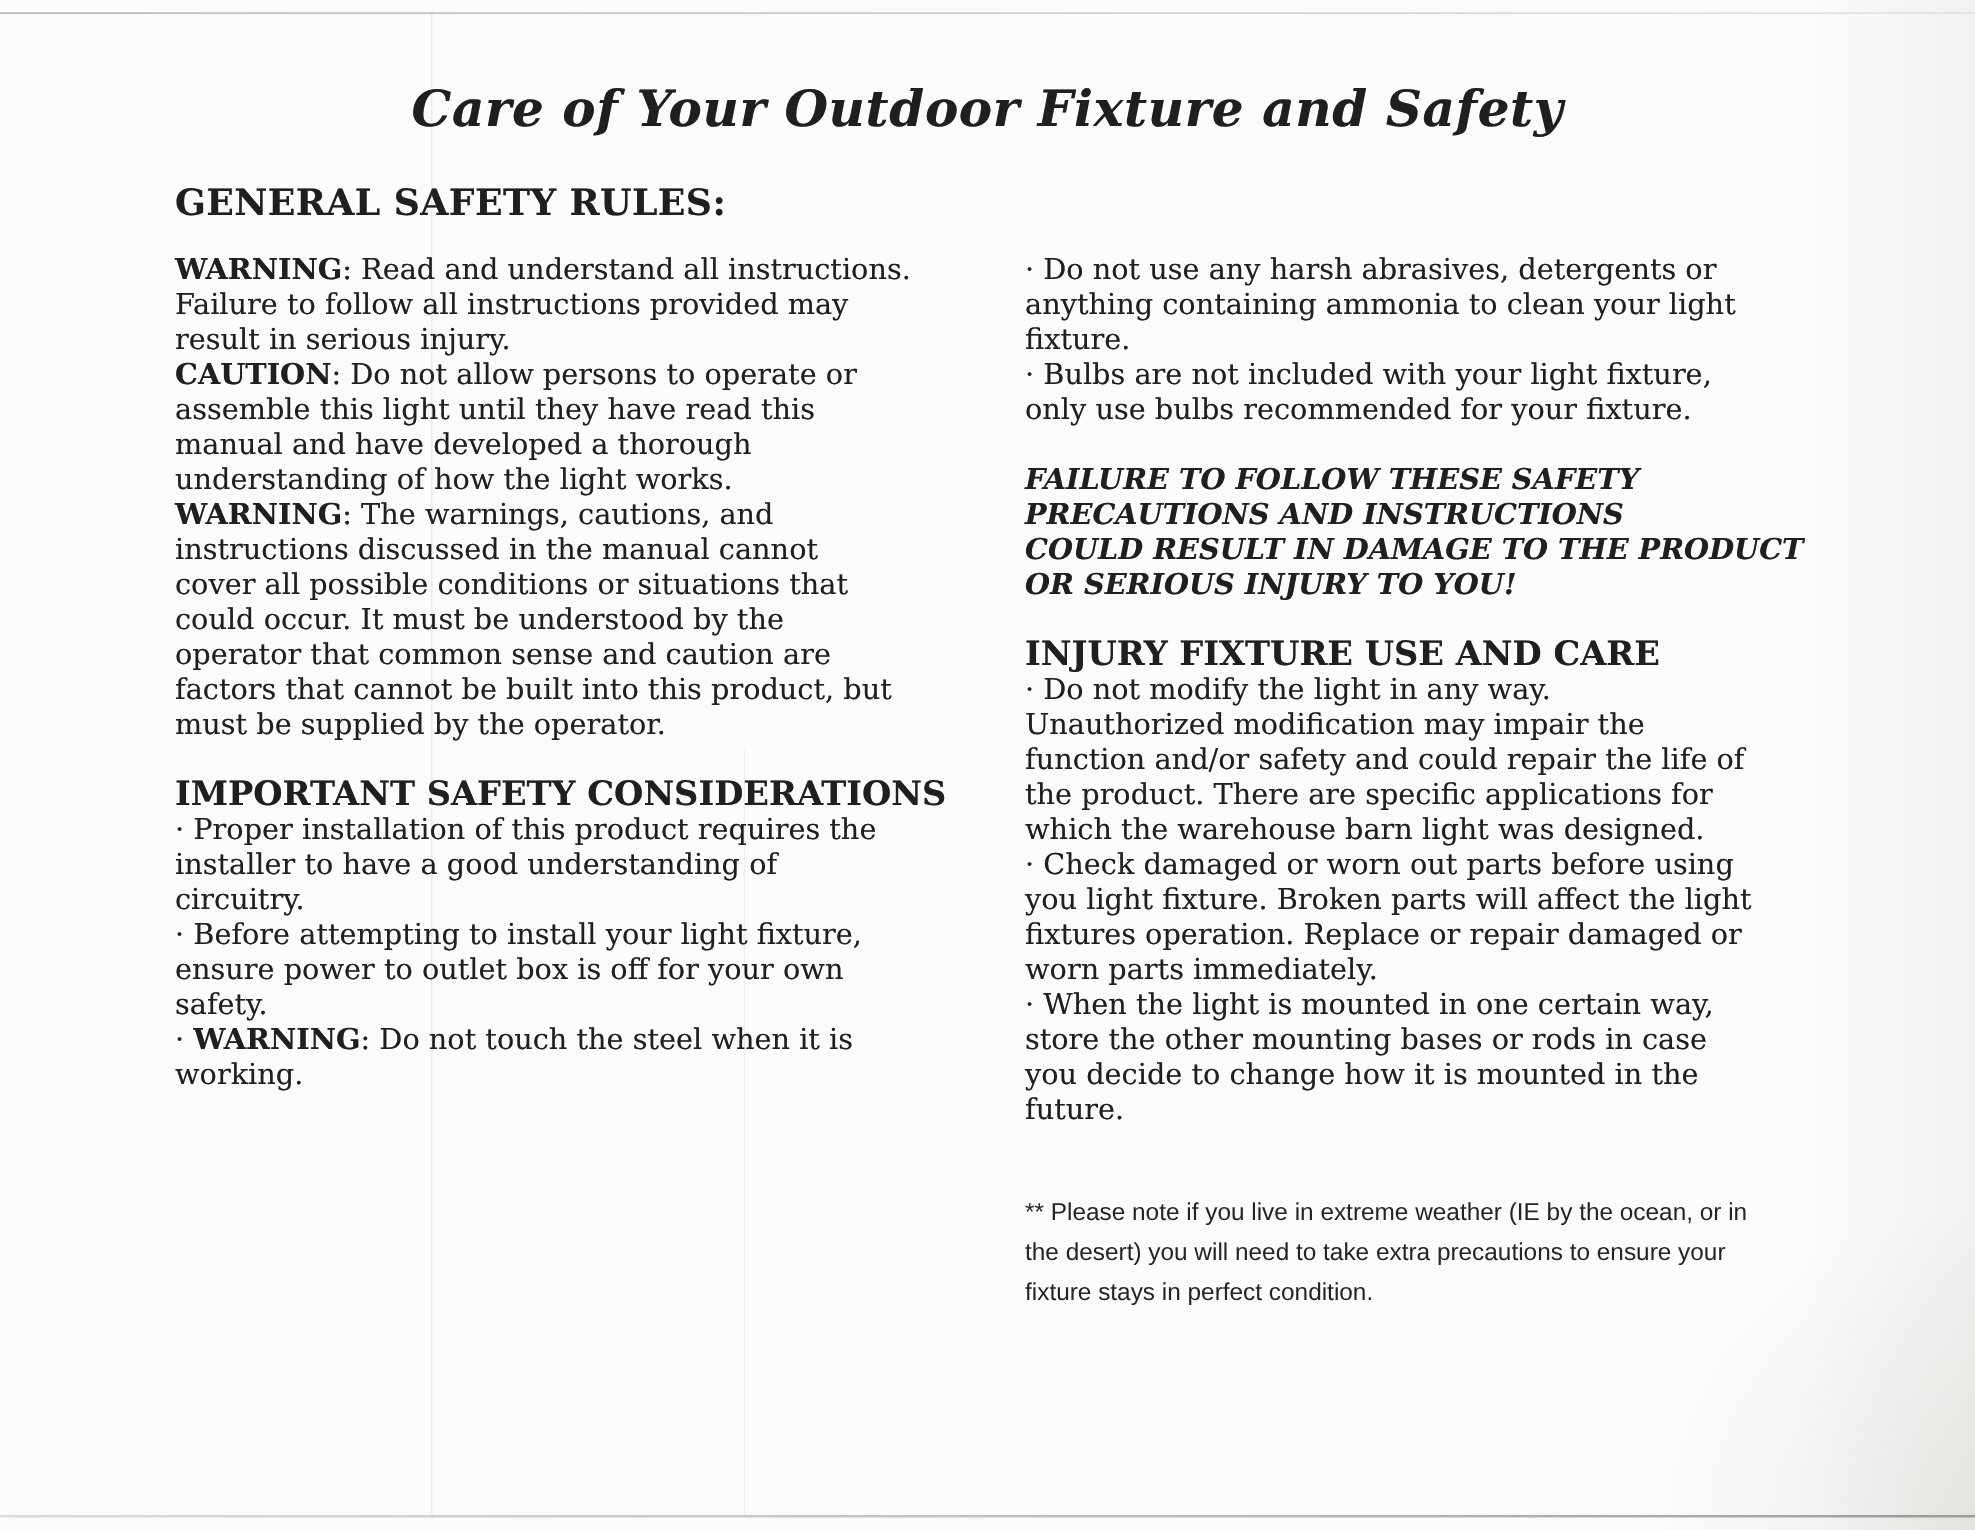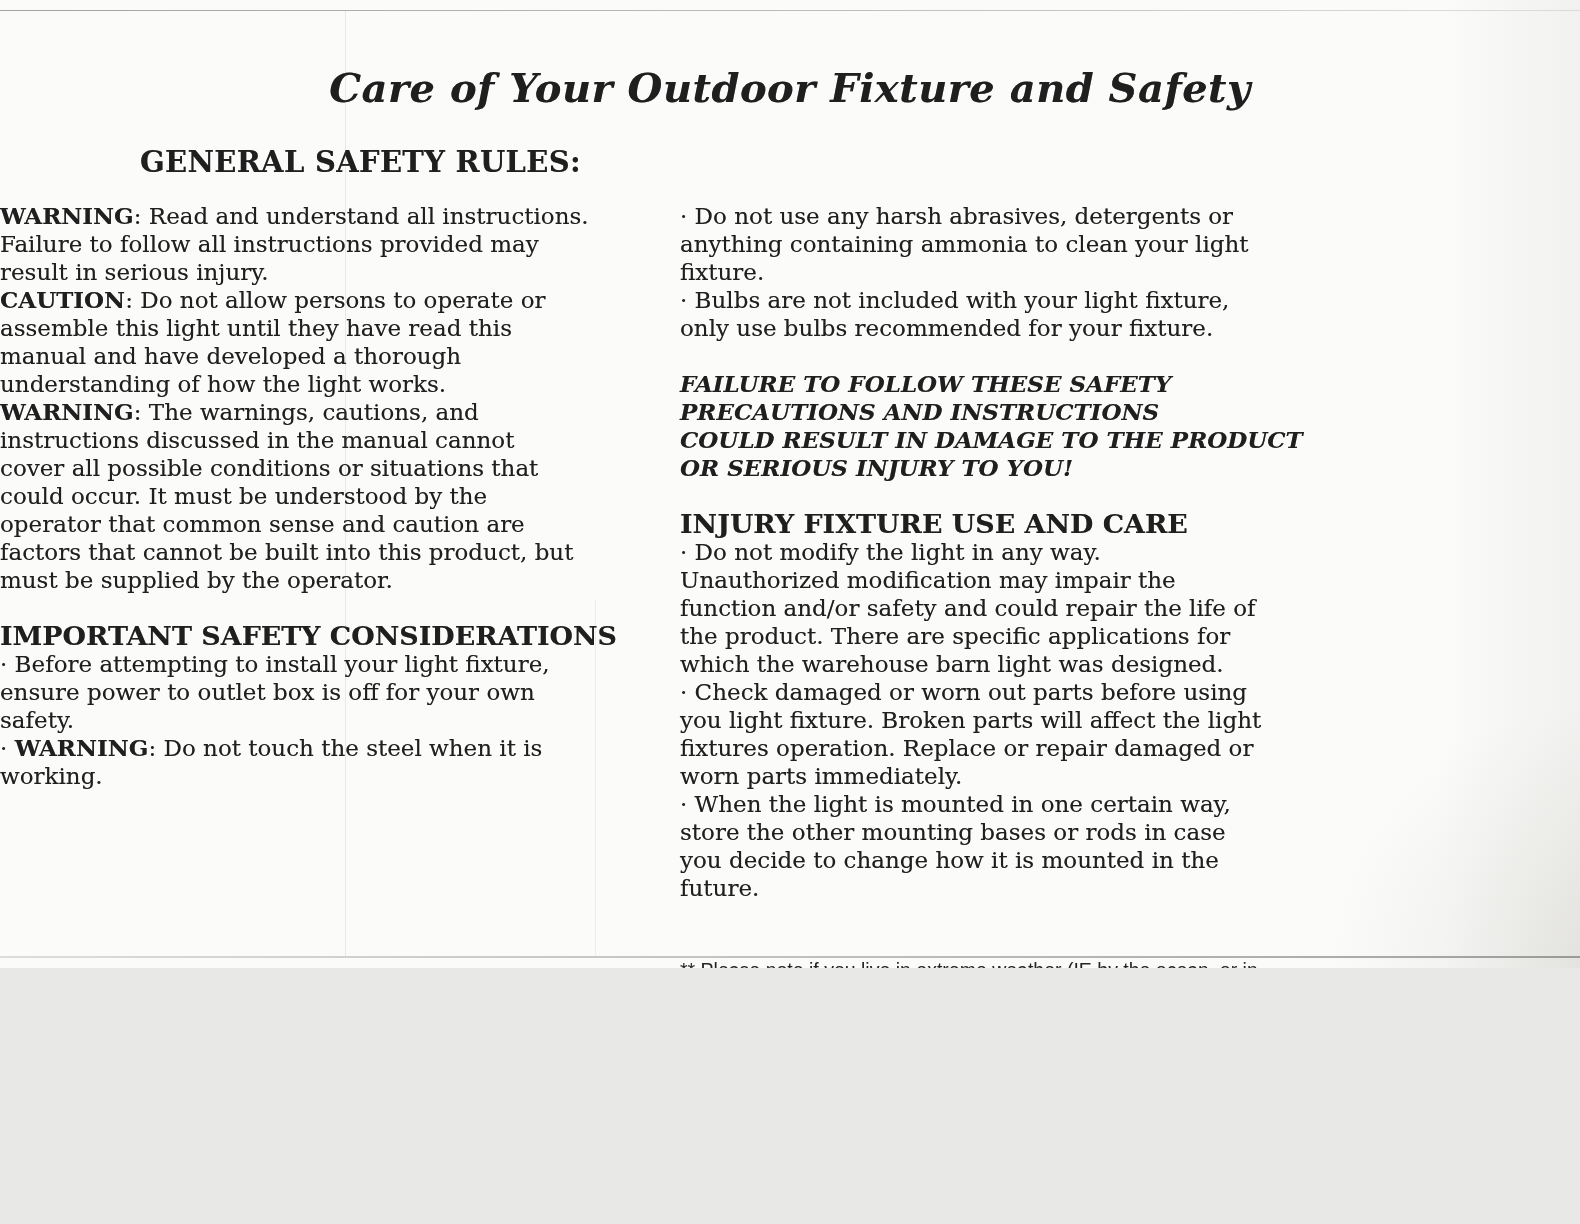--- a/index.html
+++ b/index.html
@@ -1,19 +1,19 @@
 <!DOCTYPE html>
 <html style="--ink: #1f1f1f; --paper: #fbfbfa;"><head>
 <meta charset="utf-8">
 <style>
   html, body { margin: 0; padding: 0; background: #e8e8e6; }
   .page {
     position: relative;
     width: 1580px;
-    height: 968px;
+    height: 1224px;
     margin: 0 auto;
     background: var(--paper, #fbfbfa);
     overflow: hidden;
     font-family: "DejaVu Serif", serif;
     color: var(--ink, #1f1f1f);
     font-size: 23px;
     line-height: 28px;
     text-shadow: 0 0 0.4px rgba(40,40,40,0.5);
   }
   
@@ -40,20 +40,21 @@
   .section-heading {
     margin: 34px 12px 0 140px;
     font-weight: bold;
     font-size: 29px;
     line-height: 32px;
     letter-spacing: 0.3px;
   }
   .columns {
     display: flex;
     margin-top: 24px;
+    padding-left: 140px;
     gap: 32px;
   }
   .col { width: 648px; }
 
   .blk { margin: 0; white-space: pre-line; }
   .heading { font-weight: bold; }
   .b { font-weight: bold; }
   .alert {
     font-weight: bold;
     font-style: italic;
@@ -94,20 +95,23 @@
 understanding of how the light works.</span></p>
         <p class="blk para"><span class="b">WARNING</span><span>: The warnings, cautions, and
 instructions discussed in the manual cannot
 cover all possible conditions or situations that
 could occur. It must be understood by the
 operator that common sense and caution are
 factors that cannot be built into this product, but
 must be supplied by the operator.</span></p>
         <p class="blk gap"></p>
         <h3 class="blk heading"><span>IMPORTANT SAFETY CONSIDERATIONS</span></h3>
+        <p class="blk para"><span>· Proper installation of this product requires the
+installer to have a good understanding of
+circuitry.</span></p>
         <p class="blk para"><span>· Before attempting to install your light fixture,
 ensure power to outlet box is off for your own
 safety.</span></p>
         <p class="blk para"><span>· </span><span class="b">WARNING</span><span>: Do not touch the steel when it is
 working.</span></p>
       </div>
     <div class="col">
         <p class="blk para"><span>· Do not use any harsh abrasives, detergents or
 anything containing ammonia to clean your light
 fixture.</span></p>

